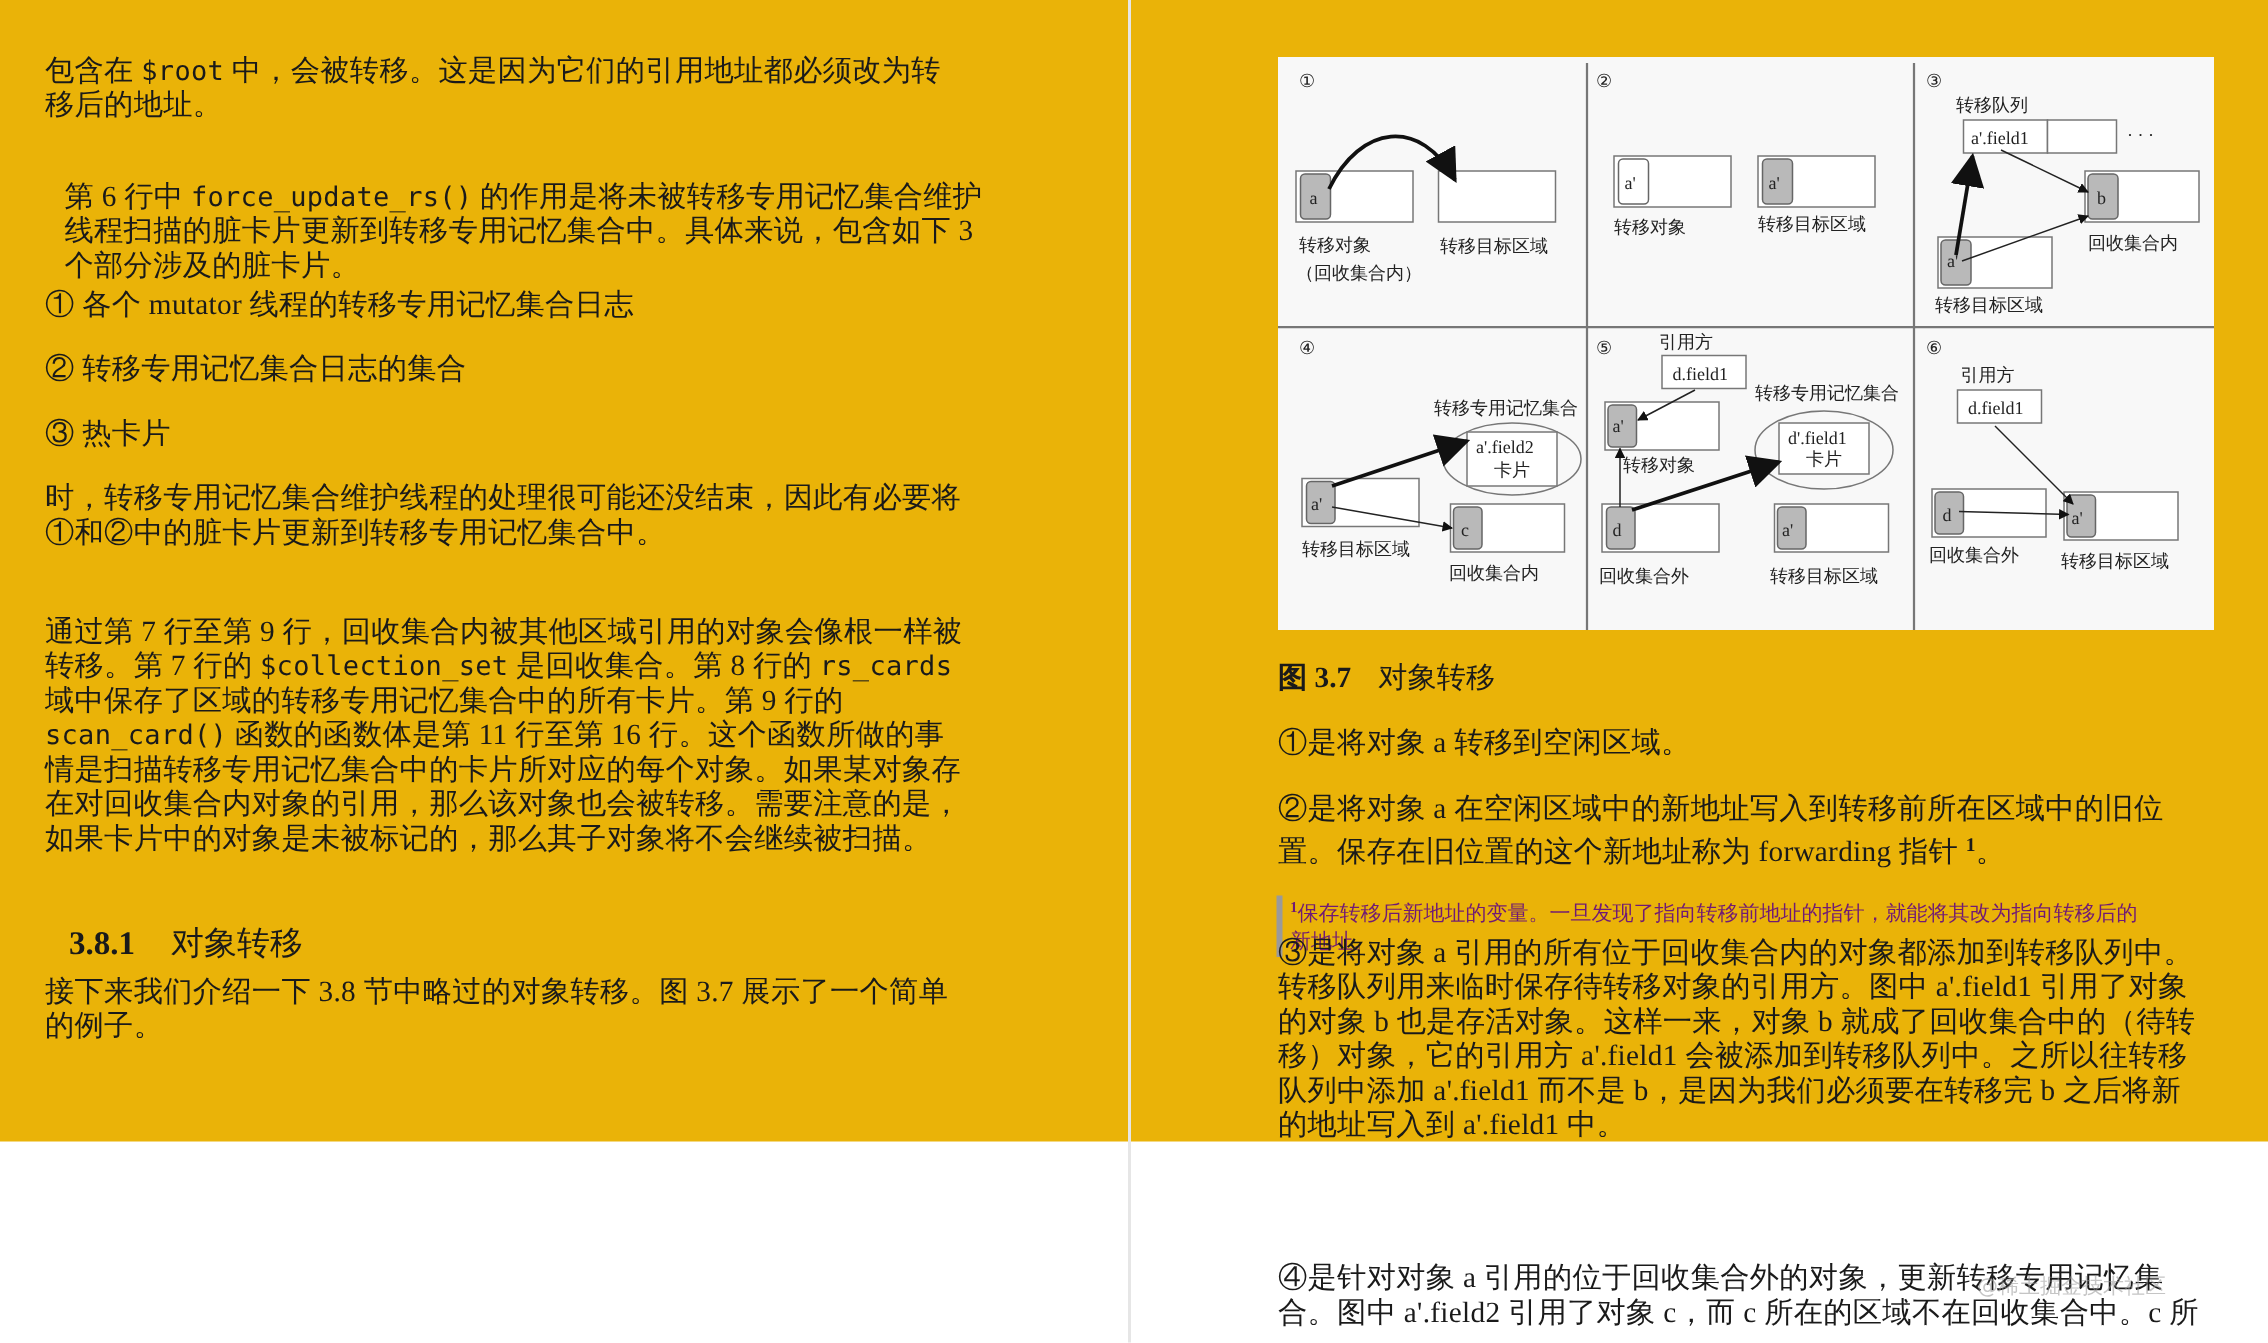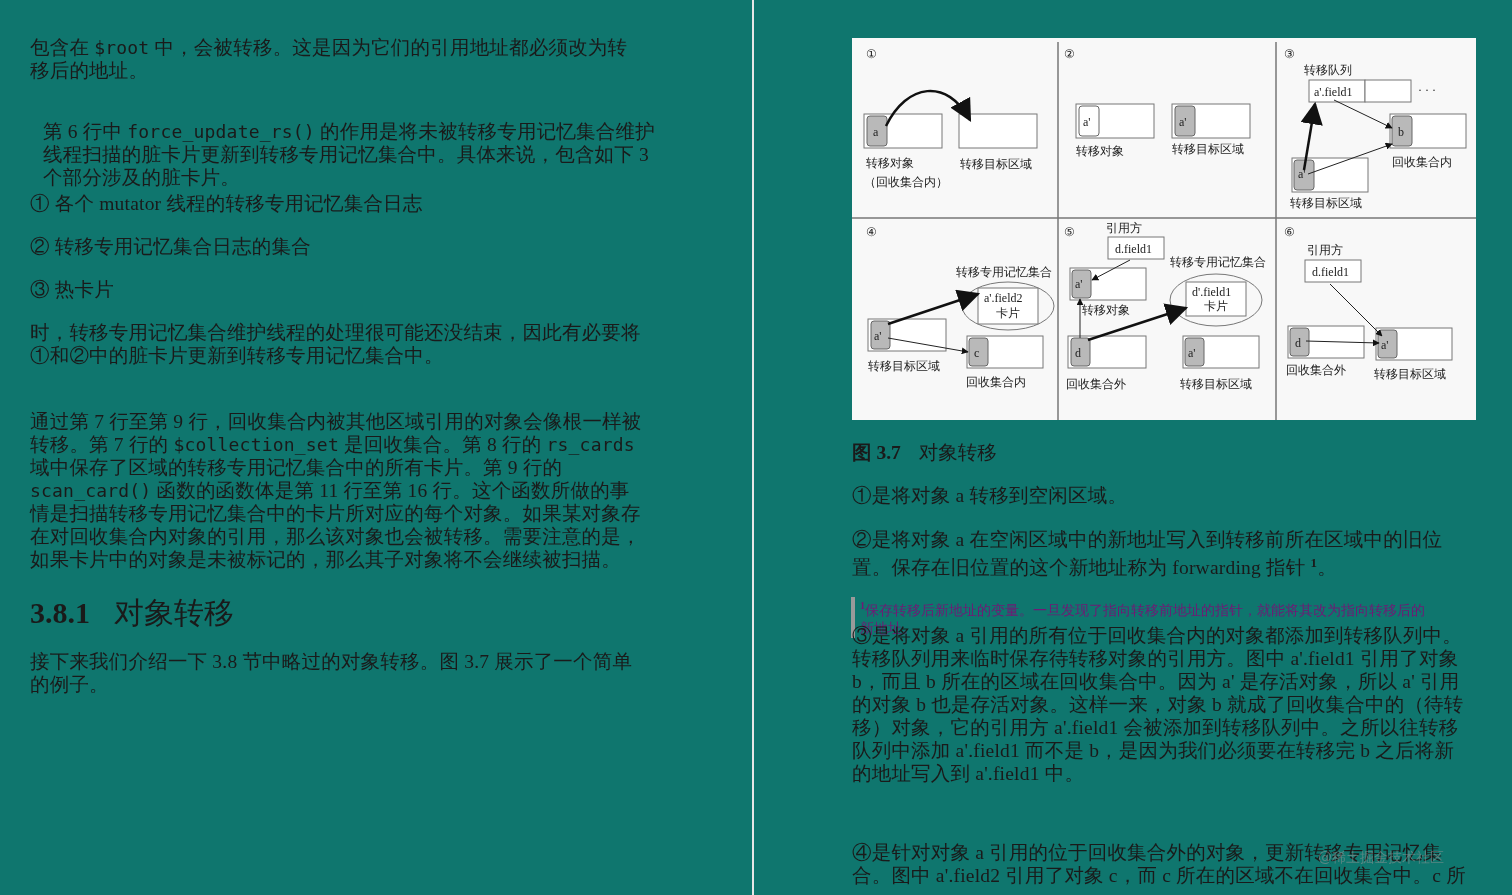--- a/index.html
+++ b/index.html
@@ -1,30 +1,30 @@
 <!DOCTYPE html>
 <html><head>
 <meta charset="utf-8">
 <style>
   html, body { margin: 0; padding: 0; }
   body {
     width: 1512px; height: 895px; overflow: hidden; background: #ffffff;
     position: relative; color: #1a1a1a;
     font-family: "Liberation Serif", "DejaVu Serif", serif;
   }
-  .page { position: absolute; top: 0; height: 895px; background: #0f766e; }
+  .page { position: absolute; top: 0; height: 761px; background: #eab308; }
   .page-left { left: 0; width: 752px; }
   .page-right { left: 754px; width: 758px; }
   .divider { position: absolute; left: 752px; top: 0; width: 2px; height: 895px; background: #e6e6e6; }
 
   .para { position: absolute; font-size: 19.5px; line-height: 23px; margin: 0; letter-spacing: 0.2px; }
   .mono { font-family: "DejaVu Sans Mono", "Liberation Mono", monospace; font-size: 18px; }
   .line { display: block; white-space: nowrap; }
 
-  .heading { position: absolute; left: 30px; top: 597px; font-size: 30px; line-height: 32px; margin: 0; }
+  .heading { position: absolute; left: 30px; top: 597px; font-size: 22px; line-height: 32px; margin: 16px; }
   .heading .num { font-weight: bold; margin-right: 24px; }
 
   
   .figure { position: absolute; left: 852px; top: 38px; width: 624px; height: 382px; background: #f8f8f8; }
   .figure svg { position: absolute; left: 0; top: 0; }
   .fig-caption { position: absolute; left: 852px; top: 441px; font-size: 19.5px; line-height: 24px; }
   .fig-caption .num { font-weight: bold; margin-right: 18px; }
 
   .footnote { position: absolute; left: 851px; top: 597px; width: 620px; border-left: 4px solid #9a9a9a;
     padding-left: 5px; font-size: 14px; line-height: 18px; color: #701a75; }
@@ -220,21 +220,20 @@
 </p>
 
 <div class="footnote">
   <span class="line"><sup>1</sup><span>保存转移后新地址的变量。一旦发现了指向转移前地址的指针，就能将其改为指向转移后的</span></span>
   <span class="line">新地址。</span>
 </div>
 
 <p class="para" style="left:852px;top:624px;">
   <span class="line">③是将对象 a 引用的所有位于回收集合内的对象都添加到转移队列中。</span>
   <span class="line">转移队列用来临时保存待转移对象的引用方。图中 a'.field1 引用了对象</span>
-  <span class="line">b，而且 b 所在的区域在回收集合中。因为 a' 是存活对象，所以 a' 引用</span>
   <span class="line">的对象 b 也是存活对象。这样一来，对象 b 就成了回收集合中的（待转</span>
   <span class="line">移）对象，它的引用方 a'.field1 会被添加到转移队列中。之所以往转移</span>
   <span class="line">队列中添加 a'.field1 而不是 b，是因为我们必须要在转移完 b 之后将新</span>
   <span class="line">的地址写入到 a'.field1 中。</span>
 </p>
 
 <p class="para" style="left:852px;top:841px;">
   <span class="line">④是针对对象 a 引用的位于回收集合外的对象，更新转移专用记忆集</span>
   <span class="line">合。图中 a'.field2 引用了对象 c，而 c 所在的区域不在回收集合中。c 所</span>
 </p>

